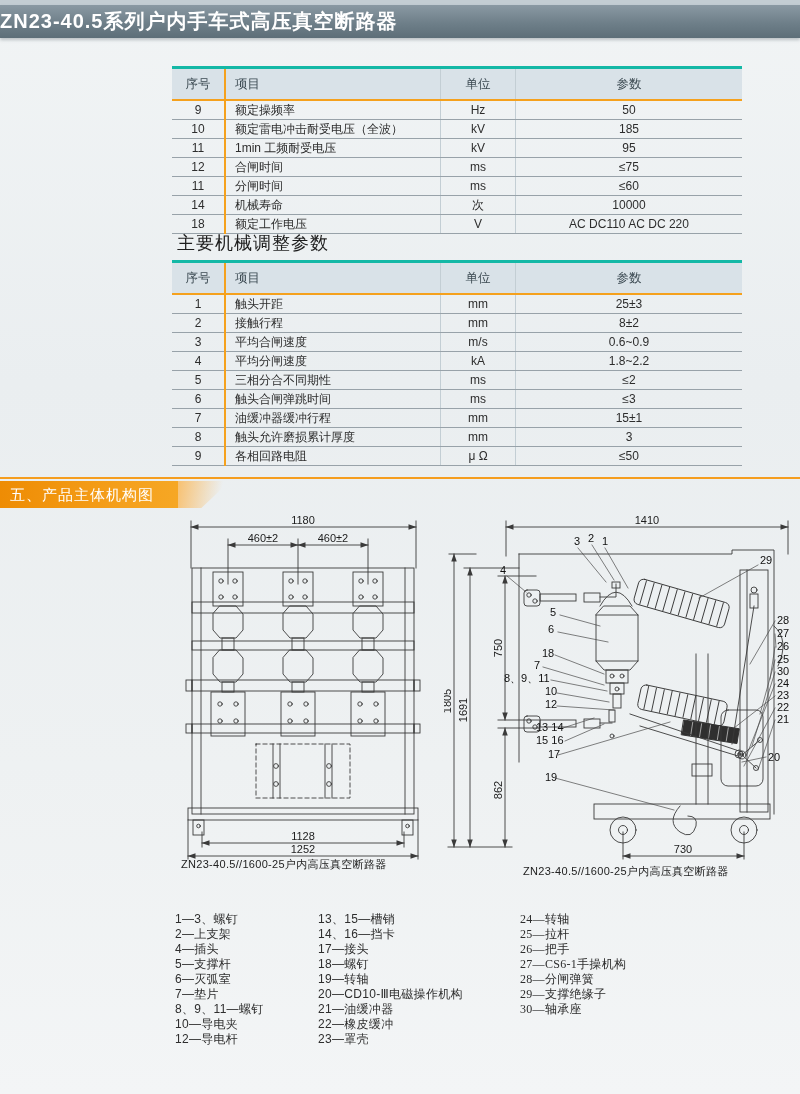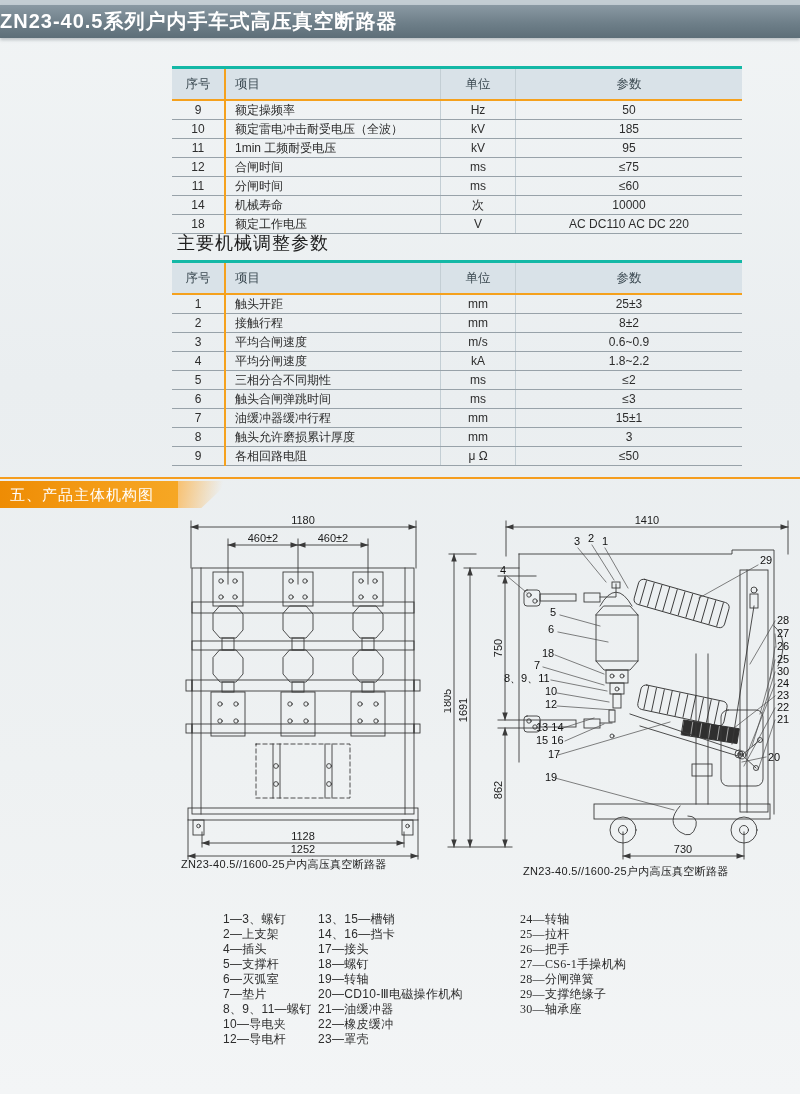--- a/index.html
+++ b/index.html
@@ -485,21 +485,21 @@
     <text class="co" x="333" y="161">30</text>
     <text class="co" x="333" y="173">24</text>
     <text class="co" x="333" y="185">23</text>
     <text class="co" x="333" y="197">22</text>
     <text class="co" x="333" y="209">21</text>
   </g>
 </svg>
 </div>
 <div class="caption" style="left:523px;top:864px;">ZN23-40.5//1600-25户内高压真空断路器</div>
 
-<div class="legend-col" style="left:175px;top:912px;margin-left:48px;">
+<div class="legend-col" style="left:175px;top:912px;">
   <div>1—3、螺钉</div>
   <div>2—上支架</div>
   <div>4—插头</div>
   <div>5—支撑杆</div>
   <div>6—灭弧室</div>
   <div>7—垫片</div>
   <div>8、9、11—螺钉</div>
   <div>10—导电夹</div>
   <div>12—导电杆</div>
 </div>

